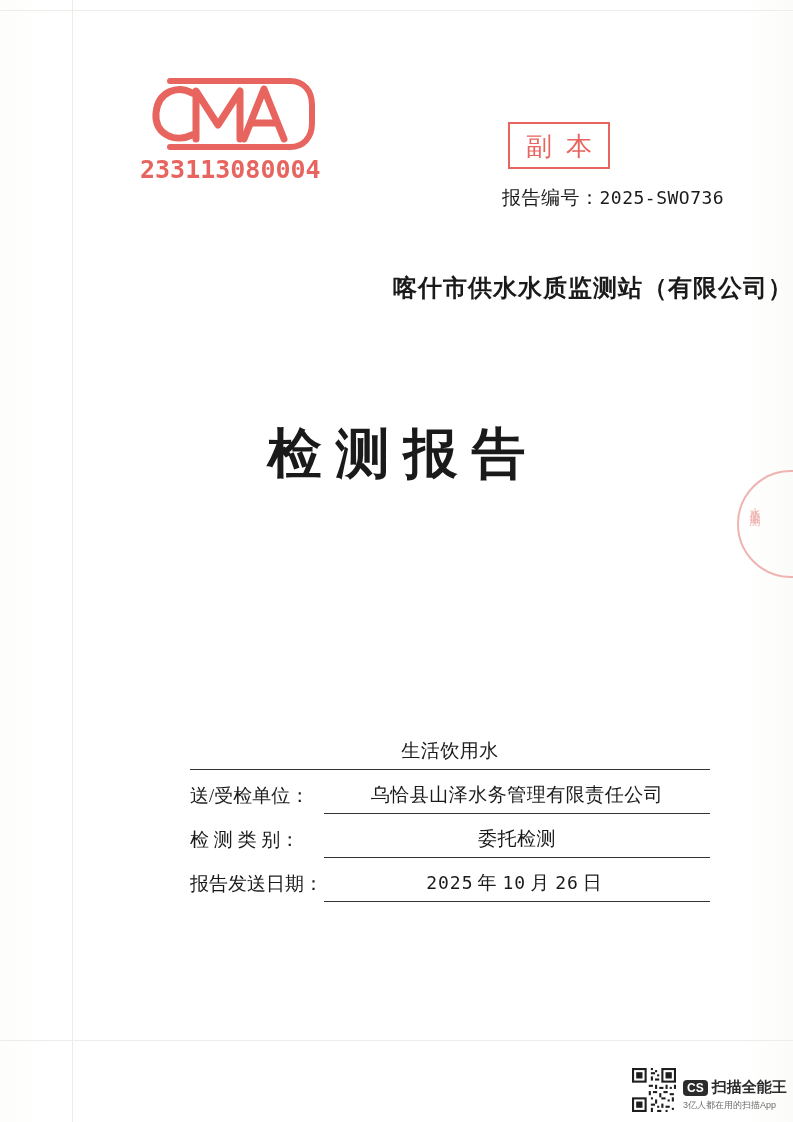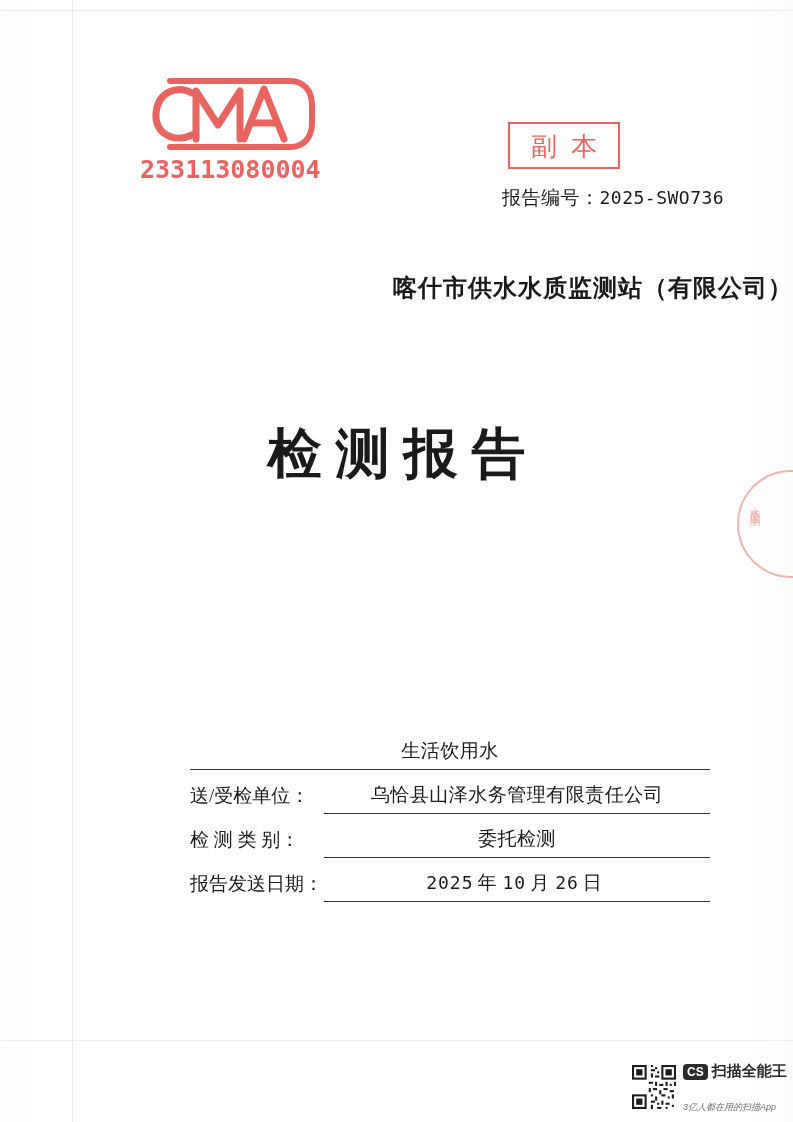--- a/index.html
+++ b/index.html
@@ -67,21 +67,21 @@
     color: #e8645f;
     margin-top: 2px;
     white-space: nowrap;
   }
 
   
   .fuben-stamp {
     position: absolute;
     left: 508px;
     top: 122px;
-    width: 112px;
+    width: 102px;
     height: 47px;
     border: 2px solid #e8645f;
     color: #e8645f;
     font-family: Liberation Serif, serif;
     font-size: 26px;
     letter-spacing: 14px;
     text-align: center;
     line-height: 45px;
     text-indent: 14px;
     box-sizing: border-box;
@@ -214,21 +214,21 @@
   }
 
   
   .cs-watermark {
     position: absolute;
     left: 632px;
     top: 1062px;
     width: 150px;
     height: 50px;
     display: flex;
-    align-items: center;
+    align-items: flex-end;
   }
   .cs-qr {
     width: 44px;
     height: 44px;
     margin-right: 7px;
     flex: none;
   }
   .cs-right {
     padding-top: 2px;
   }
@@ -252,23 +252,22 @@
     font-size: 15px;
     font-weight: bold;
     color: #2b2b2b;
     letter-spacing: 0px;
     white-space: nowrap;
   }
   .cs-sub {
     font-family: "Liberation Sans", sans-serif;
     font-size: 9px;
     color: #6d6d6d;
-    margin-top: 20px;
-    white-space: nowrap;
-    font-style: italic;
+    margin-top: 2px;
+    white-space: nowrap;
   }
 </style>
 </head>
 <body>
 
 <div class="page">
 
   <div class="scan-edge-top"></div>
   <div class="scan-edge-left"></div>
   <div class="scan-edge-bottom"></div>

